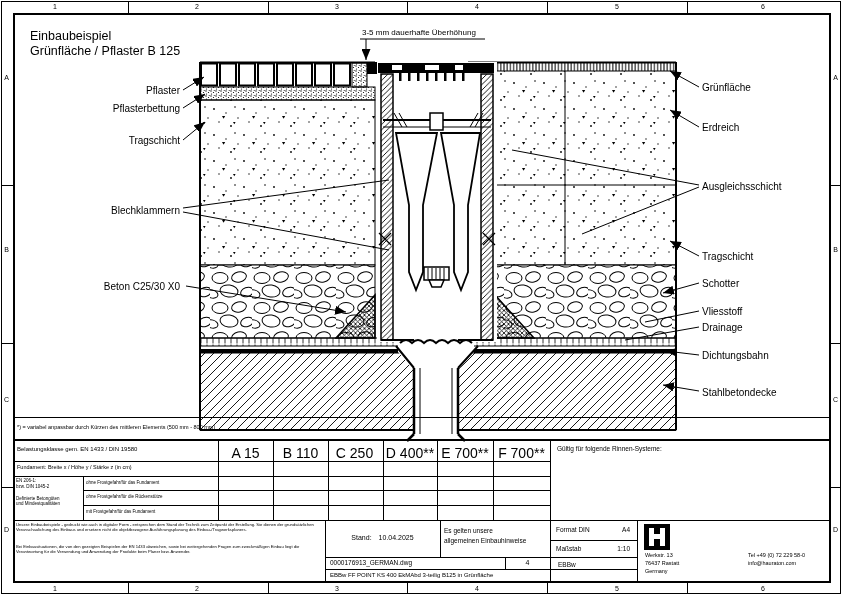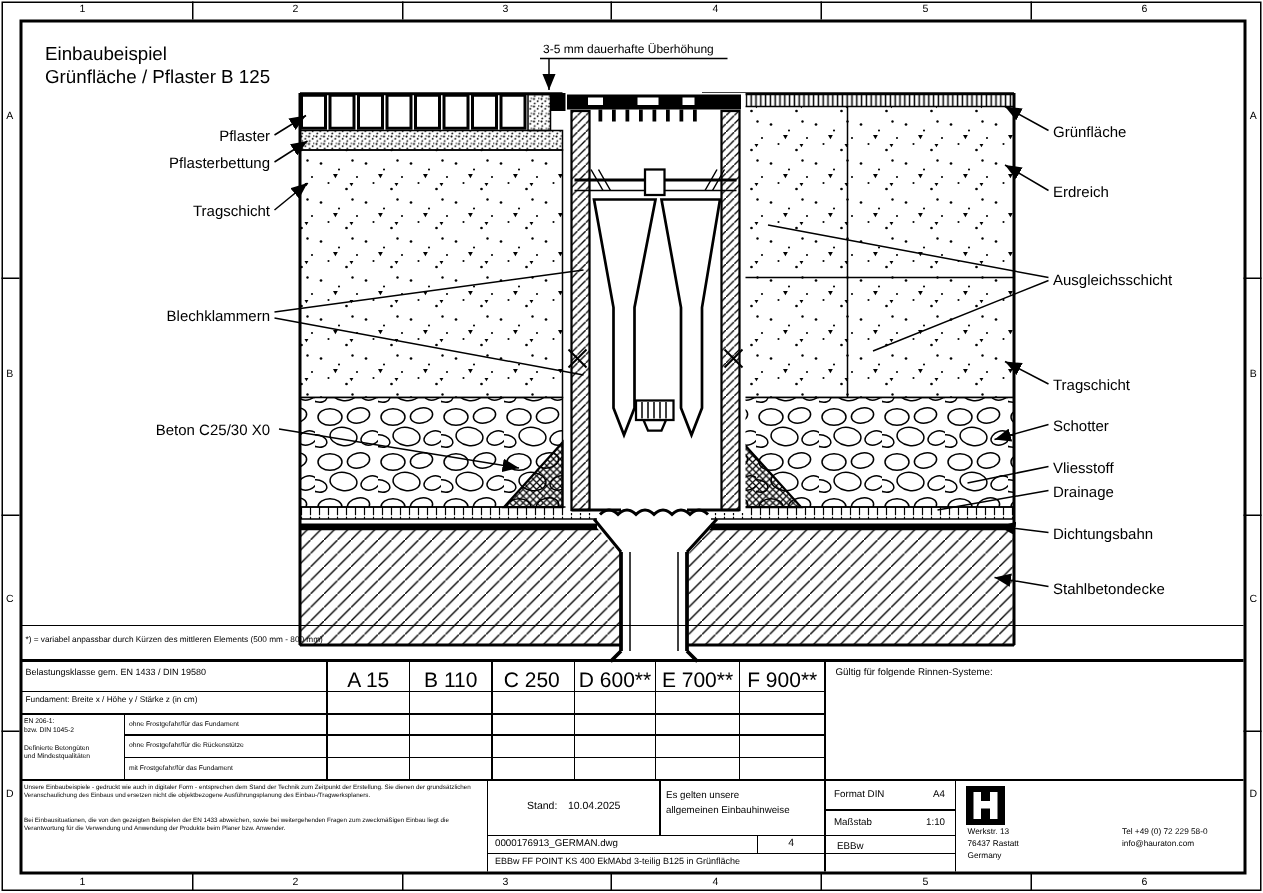--- a/index.html
+++ b/index.html
@@ -266,23 +266,23 @@
       <path stroke-width="2" d="M13,440 H829"></path>
     </g>
   </svg>
 
   <div class="cell t55" style="left:17px;top:424px;">*) = variabel anpassbar durch Kürzen des mittleren Elements (500 mm - 800 mm)</div>
 
   <div class="cell t6" style="left:17px;top:446px;width:198px;">Belastungsklasse gem. EN 1433 / DIN 19580</div>
   <div class="cell t9 ctr" style="left:218px;top:445px;width:55px;">A 15</div>
   <div class="cell t9 ctr" style="left:273px;top:445px;width:55px;">B 110</div>
   <div class="cell t9 ctr" style="left:311px;top:445px;width:55px;margin-left:16px;">C 250</div>
-  <div class="cell t9 ctr" style="left:383px;top:445px;width:54px;">D 600**</div>
+  <div class="cell t9 ctr" style="left:383px;top:445px;width:54px;">D 400**</div>
   <div class="cell t9 ctr" style="left:437px;top:445px;width:56px;">E 700**</div>
-  <div class="cell t9 ctr" style="left:493px;top:445px;width:57px;">F 900**</div>
+  <div class="cell t9 ctr" style="left:493px;top:445px;width:57px;">F 700**</div>
 
   <div class="cell t55" style="left:17px;top:464px;width:198px;">Fundament: Breite x / Höhe y / Stärke z (in cm)</div>
 
   <div class="cell t45 pre" style="left:16px;top:478px;width:65px;">EN 206-1:
 bzw. DIN 1045-2
 
 Definierte Betongüten
 und Mindestqualitäten</div>
   <div class="cell t45" style="left:86px;top:480px;width:130px;">ohne Frostgefahr/für das Fundament</div>
   <div class="cell t45" style="left:86px;top:494px;width:130px;">ohne Frostgefahr/für die Rückenstütze</div>

